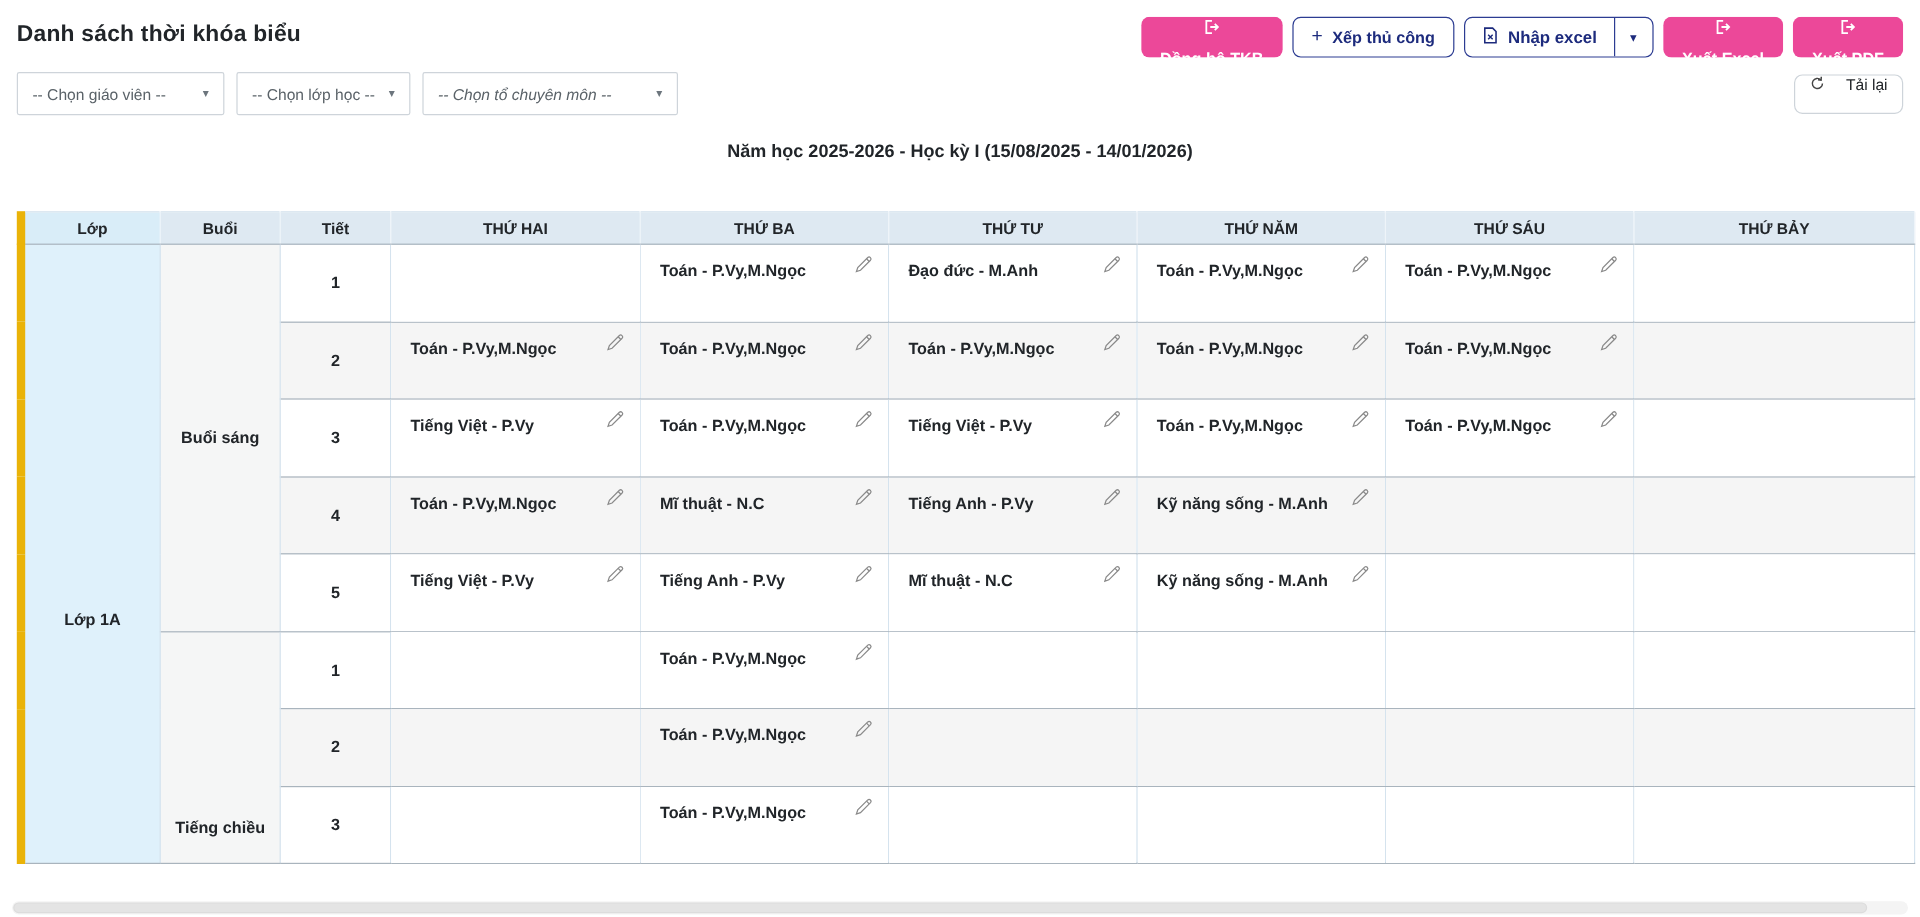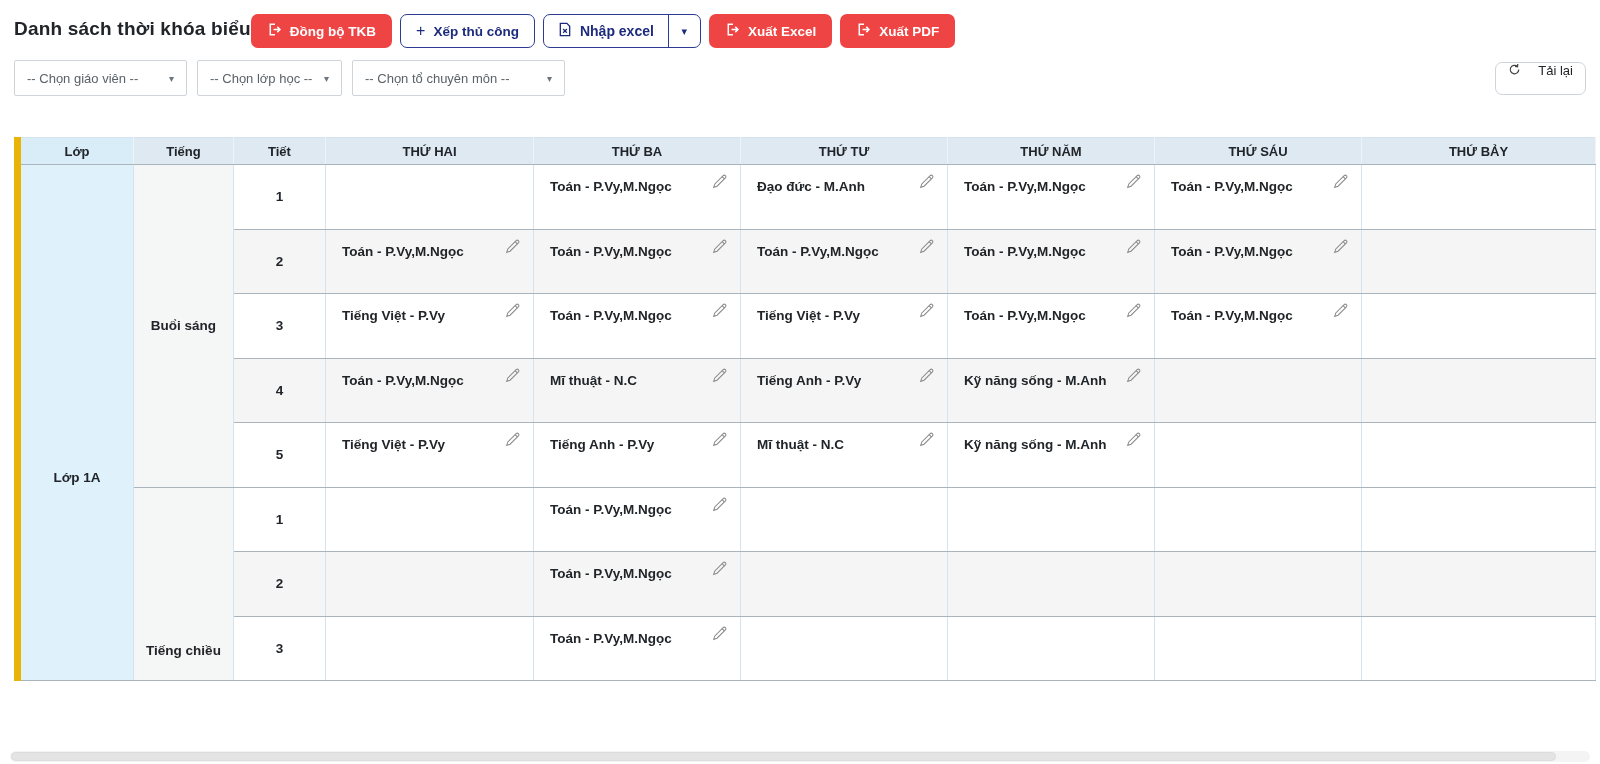--- a/index.html
+++ b/index.html
@@ -1,27 +1,27 @@
 <!DOCTYPE html>
 <html><head>
 <meta charset="utf-8">
 <style>
   * { margin:0; padding:0; box-sizing:border-box; }
   html,body { width:1600px; height:764px; overflow:hidden; background:#fff;
     font-family:"Liberation Sans","DejaVu Sans",sans-serif; color:#212529; }
 
   
-  .topbar { display:flex; align-items:flex-start; justify-content:flex-start;
+  .topbar { display:flex; align-items:flex-start; justify-content:space-between;
     padding:14px 14px 0 14px; }
   .page-title { font-size:19px; font-weight:800; letter-spacing:.2px; padding-top:4px; }
   .btn-row { display:flex; gap:8px; align-items:center; }
   .btn { display:inline-flex; align-items:center; gap:8px; height:34px; padding:0 15px;
     border-radius:7px; font-size:13.5px; font-weight:700; cursor:pointer; white-space:nowrap;
     border:1px solid transparent; }
-  .btn-filled { background:#ef4444; color:#fff; }
+  .btn-filled { background:#ec4899; color:#fff;flex-direction:column; }
   .btn-outline { background:#fff; color:#1d2b7d; border-color:#2c3c92; }
   .split { display:inline-flex; height:34px; border:1px solid #2c3c92; border-radius:7px;
     overflow:hidden; background:#fff; color:#1d2b7d; }
   .split-main { display:inline-flex; align-items:center; gap:8px; padding:0 14px;
     font-size:14px; font-weight:700; cursor:pointer; }
   .split-caret { display:inline-flex; align-items:center; justify-content:center; width:32px;
     border-left:1px solid #2c3c92; cursor:pointer; font-size:11px; }
   .icon-svg { display:inline-block; }
 
   
@@ -130,56 +130,57 @@
 <div class="filterbar">
   <div class="filters">
     <div class="select" style="min-width:173px;">
       <span>-- Chọn giáo viên --</span>
       <span class="caret">▾</span>
     </div>
     <div class="select" style="min-width:145px; gap:4px;">
       <span>-- Chọn lớp học --</span>
       <span class="caret">▾</span>
     </div>
-    <div class="select" style="min-width:213px;">
+    <div class="select" style="min-width:213px;font-style:italic;">
       <span>-- Chọn tổ chuyên môn --</span>
       <span class="caret">▾</span>
     </div>
   </div>
   <button class="btn-reload">
     <span class="icon-svg">
       <svg width="13" height="13" viewBox="0 0 16 16">
           <path d="M13.2 8 a5.2 5.2 0 1 1 -1.6 -3.7" fill="none" stroke="#444" stroke-width="1.5"></path>
           <path d="M12 1.2 L11.8 4.6 L8.6 4.2" fill="none" stroke="#444" stroke-width="1.5"></path>
         </svg>
     </span>
     <span>Tải lại</span>
   </button>
 </div>
 
 <div class="center-titles">
+  <div class="tkb-subtitle">Năm học 2025-2026 - Học kỳ I (15/08/2025 - 14/01/2026)</div>
 </div>
 
 <div class="table-wrap">
   <table class="tkb">
     <colgroup>
       <col style="width:116px">
         <col style="width:100px">
         <col style="width:92px">
       <col style="width:208px">
         <col style="width:207px">
         <col style="width:207px">
       <col style="width:207px">
         <col style="width:207px">
         <col style="width:234px">
     </colgroup>
     <thead>
       <tr id="header-row">
           <th class="th-class">Lớp</th>
-          <th>Tiếng</th>
+          <th>Buổi</th>
           <th>Tiết</th>
           <th>THỨ HAI</th>
           <th>THỨ BA</th>
           <th>THỨ TƯ</th>
           <th>THỨ NĂM</th>
           <th>THỨ SÁU</th>
           <th>THỨ BẢY</th>
         </tr>
     </thead>
     <tbody id="timetable-body">

